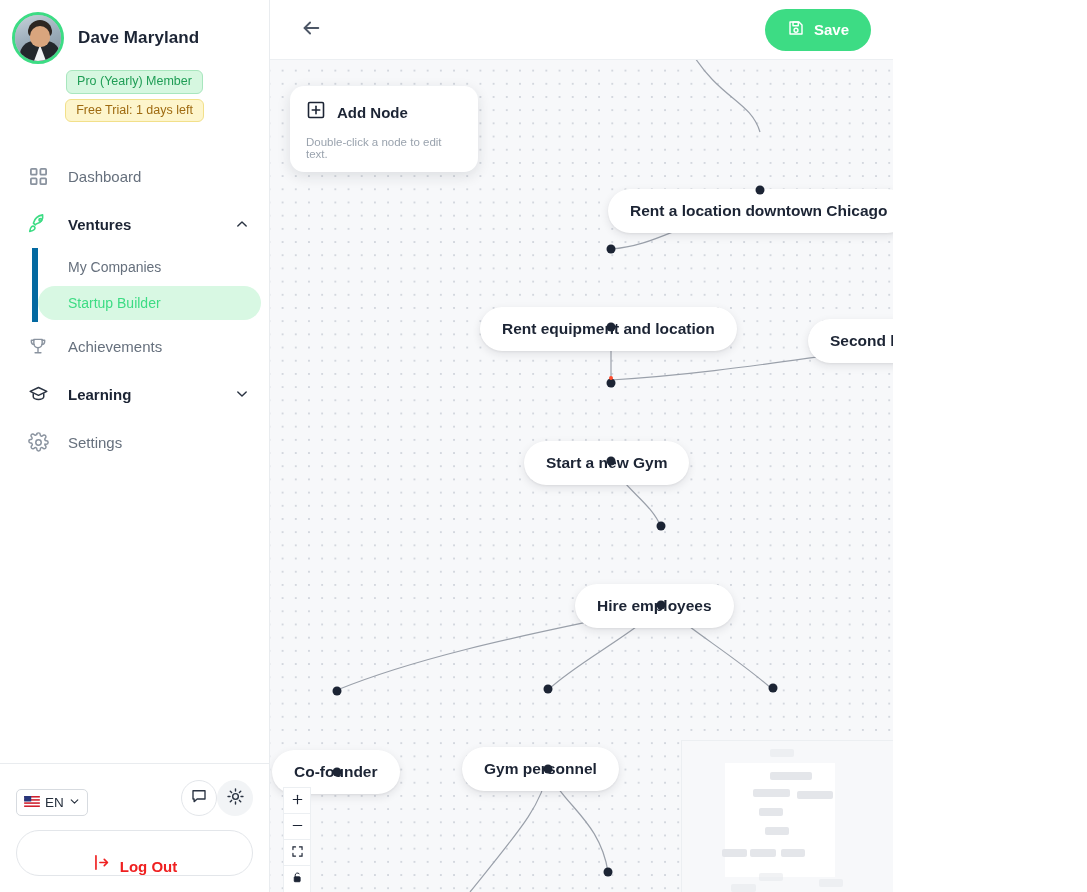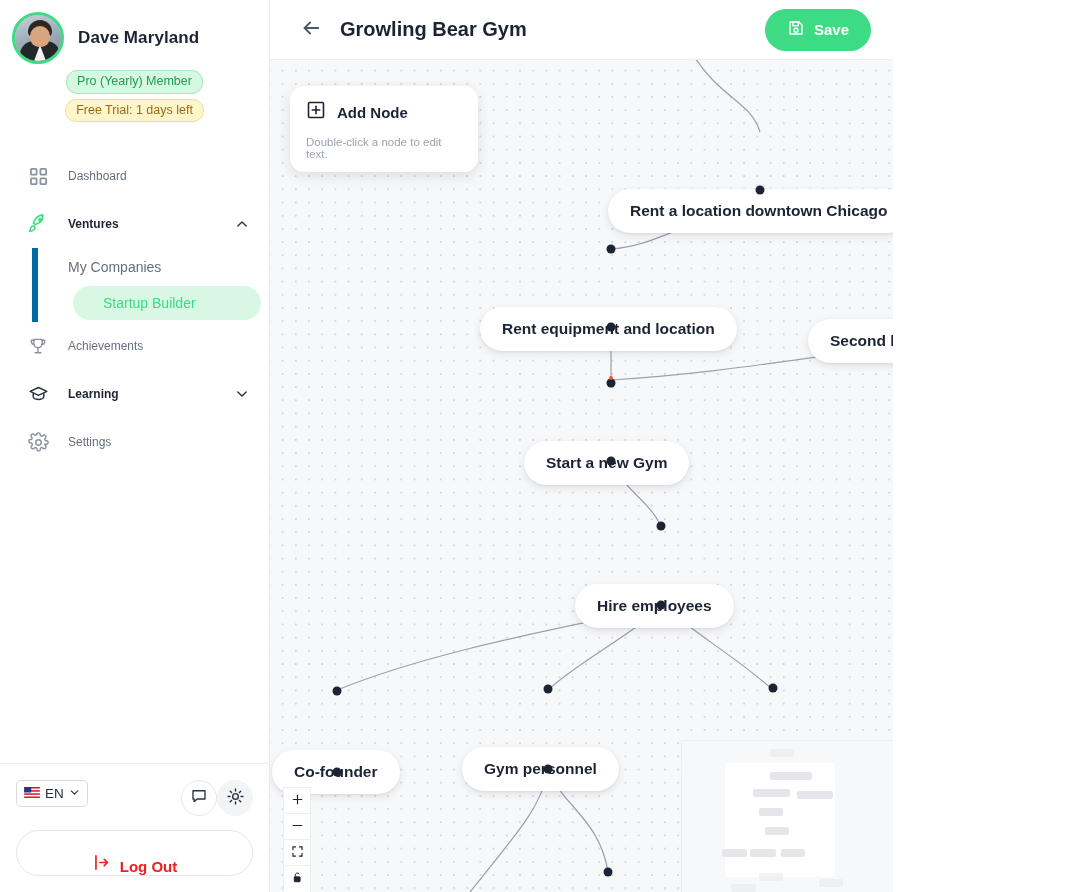--- a/index.html
+++ b/index.html
@@ -86,21 +86,21 @@
   .badges {
     padding: 6px 0 0 0;
     display: flex;
     flex-direction: column;
     align-items: center;
     gap: 5px;
   }
   .badge {
     font-size: 12.5px;
     padding: 3px 10px;
-    border-radius: 11px;
+    border-radius: 6px;
     line-height: 1.25;
   }
   .badge-pro {
     background: #d6f7e0;
     border: 1px solid #a8e6be;
     color: #1f9d55;
   }
   .badge-trial {
     background: #fdf5cc;
     border: 1px solid #f2e08a;
@@ -113,21 +113,21 @@
     flex-direction: column;
   }
   .nav-item {
     display: flex;
     align-items: center;
     height: 48px;
     padding: 0 20px 0 26px;
     gap: 18px;
     cursor: pointer;
     color: #66707d;
-    font-size: 12px;
+    font-size: 15px;
   }
   .nav-item .ico { width: 24px; height: 24px; flex: 0 0 24px; display: flex; align-items: center; justify-content: center; }
   .nav-item .lbl { flex: 1; }
   .nav-item.bold .lbl { font-weight: bold; color: #1c2434; }
   .chev { width: 14px; height: 14px; flex: 0 0 14px; }
 
   .subnav {
     margin-left: 32px;
     border-left: 6px solid #0369a1;
     padding-left: 0;
@@ -137,21 +137,20 @@
     font-size: 14px;
     color: #66707d;
     padding: 9px 0 9px 30px;
     margin: 2px 8px 2px 0;
     border-radius: 20px;
     cursor: pointer;
   }
   .subnav-item.active {
     background: #d8f8e3;
     color: #3ddc84;
-    margin-left: 35px;
   }
 
   .sidebar-spacer { flex: 1; }
 
   .sidebar-footer {
     border-top: 1px solid #e9ecef;
     padding: 16px;
     display: flex;
     flex-direction: column;
     gap: 14px;
@@ -167,21 +166,21 @@
     gap: 9px;
     font-size: 15px;
     font-weight: bold;
     cursor: pointer;
   }
   .pill-btn.tour { color: #2563eb; }
   .pill-btn.logout { color: #ef2020; align-items: flex-end; }
 
   .footer-row {
     display: flex;
-    align-items: flex-start;
+    align-items: flex-end;
     gap: 0;
   }
   .lang-select {
     border: 1px solid #d7dbe0;
     border-radius: 5px;
     padding: 5px 7px;
     display: flex;
     align-items: center;
     gap: 5px;
     font-size: 13.5px;
@@ -532,21 +531,20 @@
 
     <header class="topbar">
       <div class="back-btn">
         <span>
           <svg width="22" height="22" viewBox="0 0 24 24" fill="none" stroke="#4d5766" stroke-width="2" stroke-linecap="round" stroke-linejoin="round">
             <line x1="20" y1="12" x2="5" y2="12"></line>
               <polyline points="11,6 5,12 11,18"></polyline>
           </svg>
         </span>
       </div>
-      <div class="page-title">Growling Bear Gym</div>
       <div class="topbar-spacer"></div>
       <button class="save-btn">
         <span>
           <svg width="18" height="18" viewBox="0 0 24 24" fill="none" stroke="#ffffff" stroke-width="1.9" stroke-linejoin="round">
             <path d="M4 4h12l4 4v12H4z"></path>
             <rect x="8" y="4" width="7" height="5"></rect>
             <circle cx="12" cy="15" r="2.6"></circle>
           </svg>
         </span>
         <span>Save</span>

